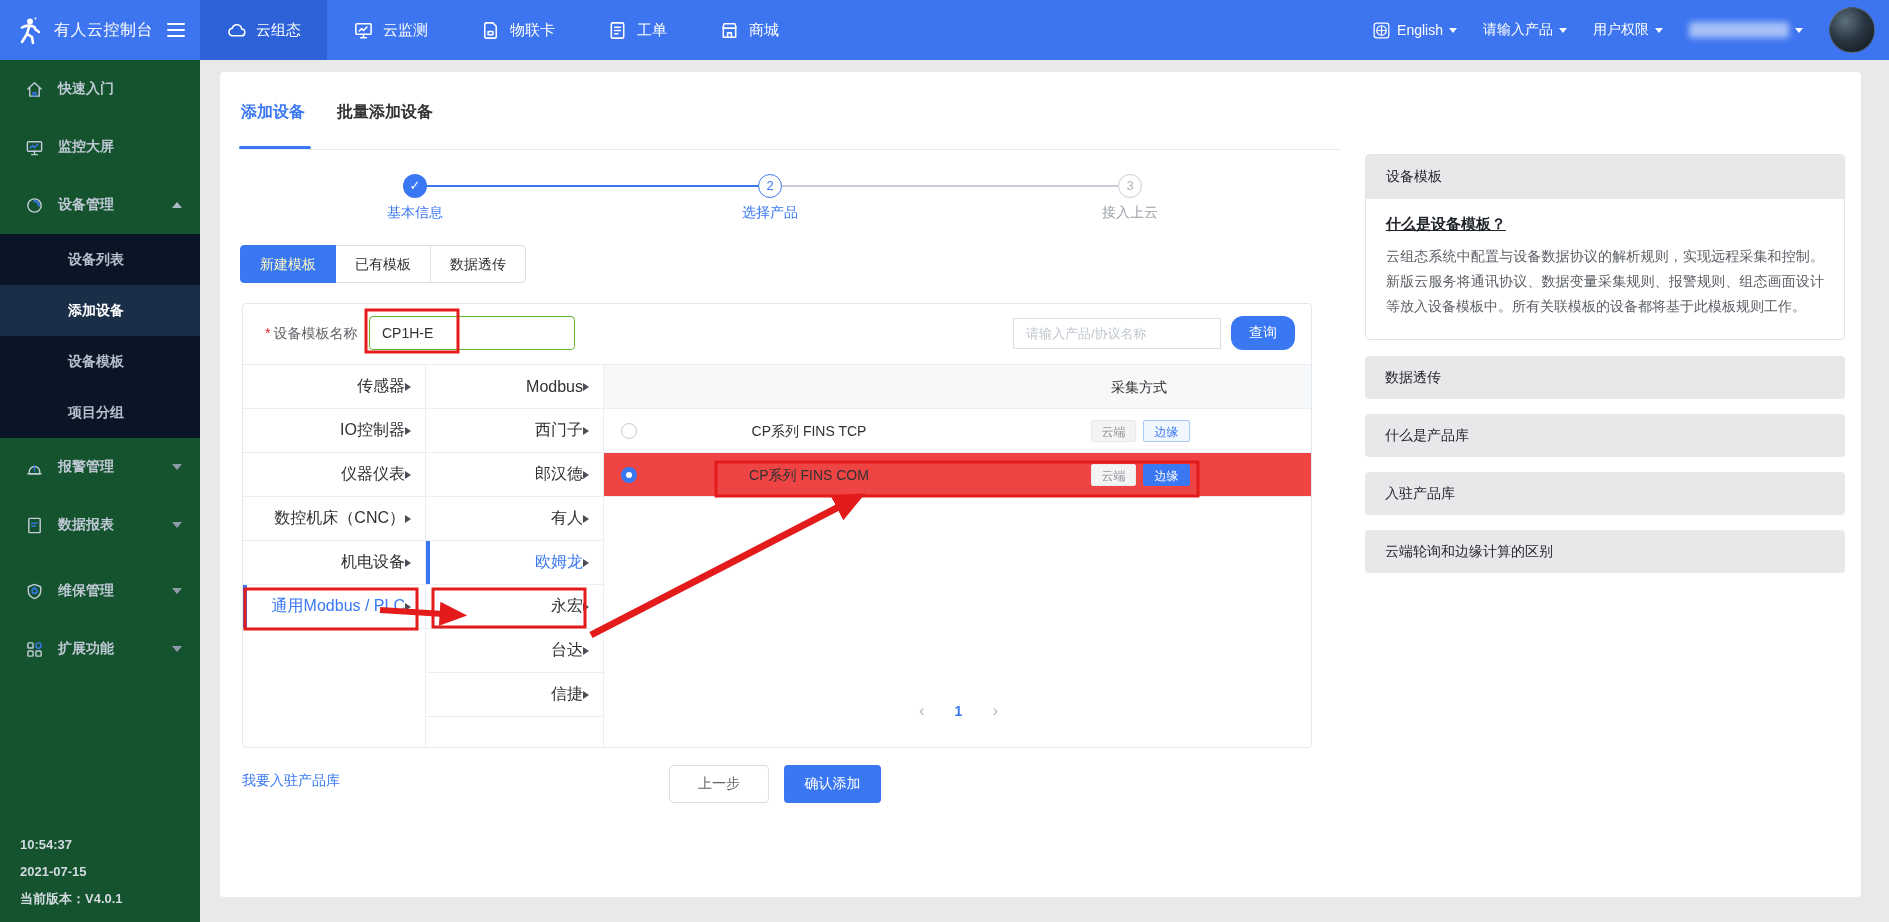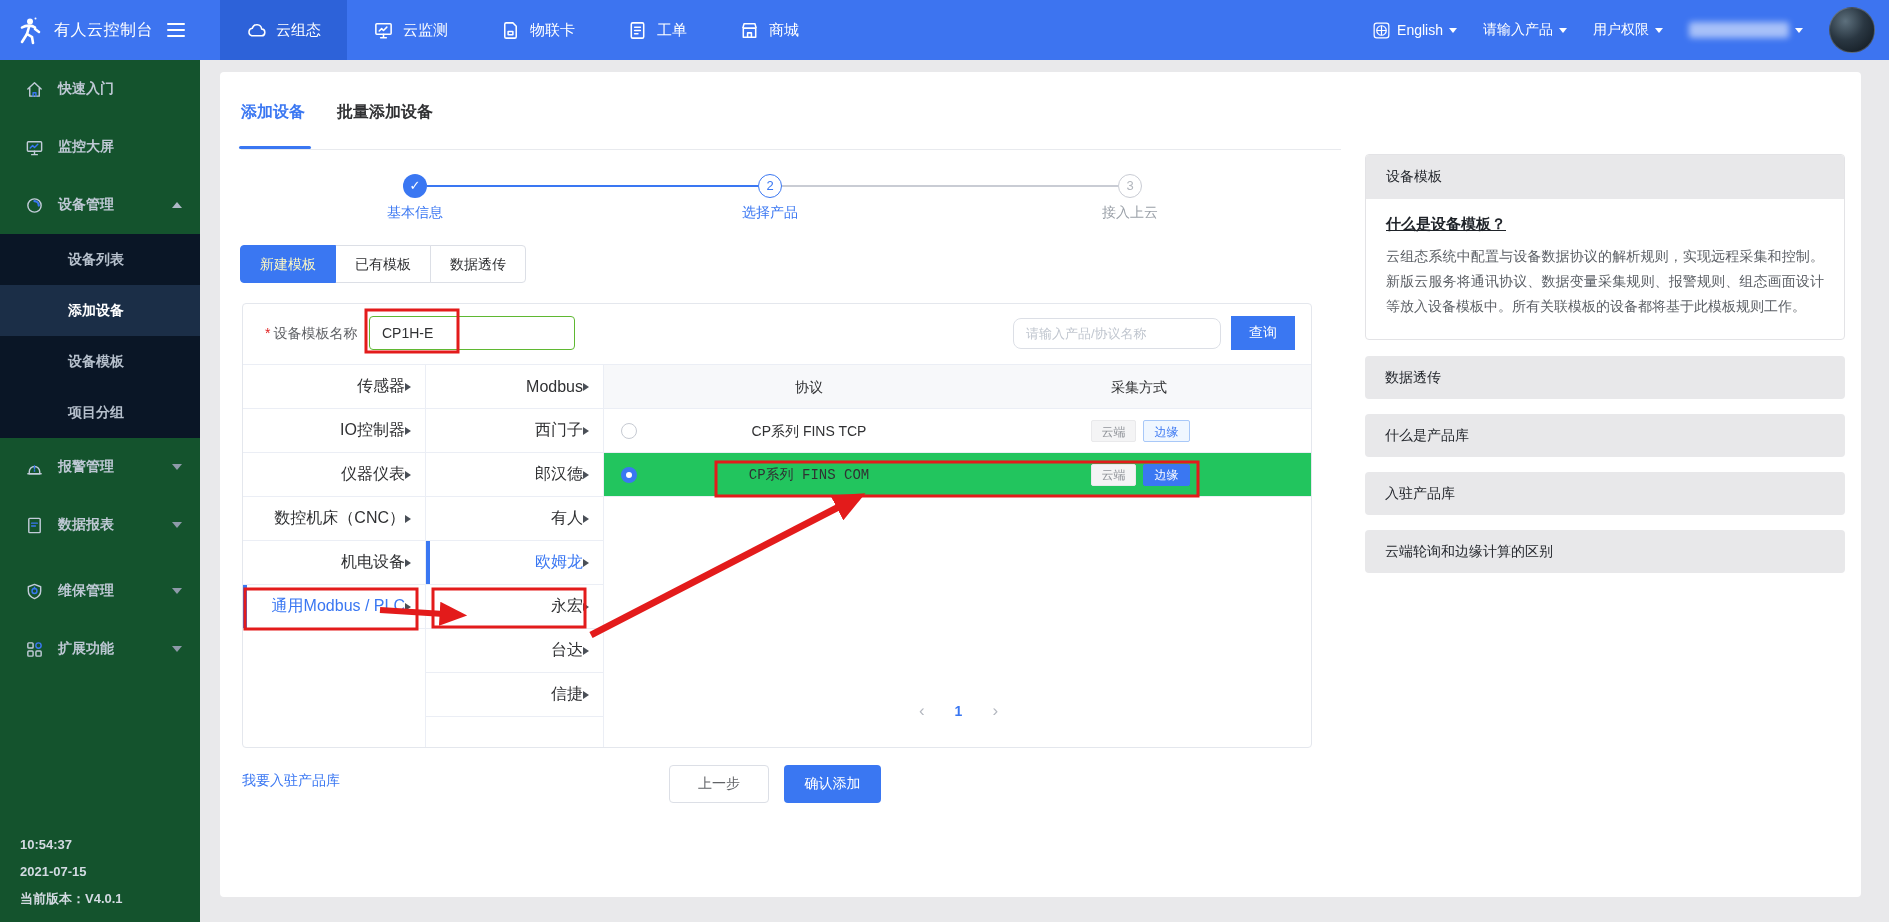--- a/index.html
+++ b/index.html
@@ -10,21 +10,21 @@
     font-family:"Liberation Sans","DejaVu Sans",sans-serif;
     -webkit-font-smoothing:antialiased;
   }
 
   
   .topbar{position:absolute;top:0;left:0;right:0;height:60px;background:#3d74f0;display:flex;align-items:center;color:#fff;z-index:20;}
   .brand{width:200px;flex:0 0 200px;display:flex;align-items:center;gap:10px;padding-left:14px;}
   .brand-title{font-size:16px;letter-spacing:.5px;white-space:nowrap;}
   .burger{display:flex;flex-direction:column;gap:3.5px;margin-left:4px;cursor:pointer;}
   .burger span{display:block;width:18px;height:2.5px;background:#fff;border-radius:1px;}
-  .topnav{display:flex;height:60px;margin-left:20px;}
+  .topnav{display:flex;height:60px;}
   .nav-item{display:flex;align-items:center;gap:9px;padding:0 26px;font-size:15px;cursor:pointer;white-space:nowrap;}
   .nav-item.active{background:#2d62d9;}
   .top-right{margin-left:auto;display:flex;align-items:center;gap:26px;padding-right:14px;font-size:14px;}
   .tr-group{display:flex;align-items:center;gap:6px;cursor:pointer;white-space:nowrap;}
   .caret-down-w{width:0;height:0;border-left:4.5px solid transparent;border-right:4.5px solid transparent;border-top:5.5px solid #fff;display:inline-block;}
   .blur-pill{width:100px;height:16px;background:rgba(255,255,255,.55);border-radius:3px;filter:blur(3px);}
   .avatar{width:46px;height:46px;border-radius:50%;background:radial-gradient(circle at 35% 30%,#5d707d 0%,#2a3742 45%,#0d141b 100%);border:1px solid rgba(255,255,255,.2);}
 
   
   .sidebar{position:absolute;top:60px;left:0;width:200px;bottom:0;background:#14532d;color:#bec8d4;z-index:10;font-weight:bold;}
@@ -64,37 +64,37 @@
   .tpl-btn{min-width:96px;height:38px;line-height:36px;text-align:center;font-size:14px;border:1px solid #dcdfe6;background:#fff;color:#303133;margin-left:-1px;cursor:pointer;padding:0 14px;}
   .tpl-btn:first-child{border-radius:4px 0 0 4px;margin-left:0;}
   .tpl-btn:last-child{border-radius:0 4px 4px 0;}
   .tpl-btn.active{background:#3a77f2;border-color:#3a77f2;color:#fef9c3;position:relative;z-index:2;}
 
   
   .sel-container{position:absolute;left:22px;top:231px;width:1070px;height:445px;border:1px solid #e4e7ed;border-radius:4px;background:#fff;overflow:hidden;}
   .name-label{position:absolute;left:22px;top:12px;height:34px;line-height:34px;font-size:14px;color:#606266;}
   .star{color:#e02020;margin-right:3px;}
   .name-input{position:absolute;left:126px;top:12px;width:206px;height:34px;border:1px solid #5fb832;border-radius:4px;padding:0 12px;font-size:14px;color:#303133;outline:none;background:#fff;}
-  .search-input{position:absolute;left:770px;top:14px;width:208px;height:31px;border:1px solid #dcdfe6;border-radius:8px;padding:0 12px;font-size:13px;color:#14532d;outline:none;}
+  .search-input{position:absolute;left:770px;top:14px;width:208px;height:31px;border:1px solid #dcdfe6;border-radius:0;padding:0 12px;font-size:13px;color:#14532d;outline:none;}
   .search-input::placeholder{color:#c0c6cf;}
-  .search-btn{position:absolute;left:988px;top:12px;width:64px;height:34px;background:#3a77f2;color:#fff;border:none;border-radius:0;font-size:14px;cursor:pointer;}
+  .search-btn{position:absolute;left:988px;top:12px;width:64px;height:34px;background:#3a77f2;color:#fff;border:none;border-radius:12px;font-size:14px;cursor:pointer;}
 
   .cat-col{position:absolute;left:0;top:60px;width:183px;bottom:0;border-top:1px solid #ebeef5;border-right:1px solid #ebeef5;}
   .brand-col{position:absolute;left:183px;top:60px;width:178px;bottom:0;border-top:1px solid #ebeef5;border-right:1px solid #ebeef5;}
   .menu-cell{height:44px;border-bottom:1px solid #ebeef5;display:flex;align-items:center;justify-content:flex-end;padding:0 14px 0 20px;font-size:16px;color:#303133;position:relative;cursor:pointer;background:#fff;}
   .menu-cell.active{color:#3a77f2;}
   .menu-cell.active::before{content:"";position:absolute;left:0;top:0;bottom:0;width:4px;background:#3a77f2;}
   .tri-right{width:0;height:0;border-top:4px solid transparent;border-bottom:4px solid transparent;border-left:6px solid #4a4f57;flex:0 0 auto;}
 
   .proto-area{position:absolute;left:361px;top:60px;right:0;bottom:0;border-top:1px solid #ebeef5;}
   .proto-header{height:44px;background:#f7f8fa;border-bottom:1px solid #ebeef5;position:relative;font-size:14px;color:#303133;}
   .ph-protocol{position:absolute;left:0;width:410px;top:0;line-height:44px;text-align:center;}
   .ph-method{position:absolute;left:430px;width:210px;top:0;line-height:44px;text-align:center;}
   .proto-row{height:44px;border-bottom:1px solid #ebeef5;position:relative;font-size:14px;color:#303133;cursor:pointer;}
-  .proto-row.selected{background:#22c55e;font-family:Liberation Mono, monospace;}
+  .proto-row.selected{background:#ef4444;}
   .radio{position:absolute;left:17px;top:14px;width:16px;height:16px;border-radius:50%;border:1px solid #c6cad2;background:#fff;}
   .radio.checked{border:none;background:#3a77f2;}
   .radio.checked::after{content:"";position:absolute;left:5px;top:5px;width:6px;height:6px;border-radius:50%;background:#fff;}
   .proto-name{position:absolute;left:0;width:410px;line-height:44px;text-align:center;}
   .tag{position:absolute;top:11px;height:22px;line-height:22px;font-size:12px;border-radius:2px;text-align:center;}
   .tag-cloud{left:487px;width:45px;background:#f4f4f5;border:1px solid #e9e9eb;color:#909399;}
   .tag-edge{left:539px;width:47px;background:#f0f7ff;border:1px solid #a8c8f8;color:#3a77f2;}
   .tag-edge.on{background:#3a77f2;border:1px solid #3a77f2;color:#fff;}
 
   .pagination{position:absolute;left:361px;width:709px;top:397px;display:flex;justify-content:center;align-items:center;gap:30px;font-size:15px;color:#b3b7bf;}
@@ -405,21 +405,20 @@
           <span class="tri-right"></span>
         </div>
       <div class="menu-cell">
           <span>信捷</span>
           <span class="tri-right"></span>
         </div>
     </div>
 
     <div class="proto-area">
       <div class="proto-header">
-        <span class="ph-protocol">协议</span>
         <span class="ph-method">采集方式</span>
       </div>
       <div class="proto-row">
         <span class="radio"></span>
         <span class="proto-name">CP系列 FINS TCP</span>
         <span class="tag tag-cloud">云端</span>
         <span class="tag tag-edge">边缘</span>
       </div>
       <div class="proto-row selected">
         <span class="radio checked"></span>

